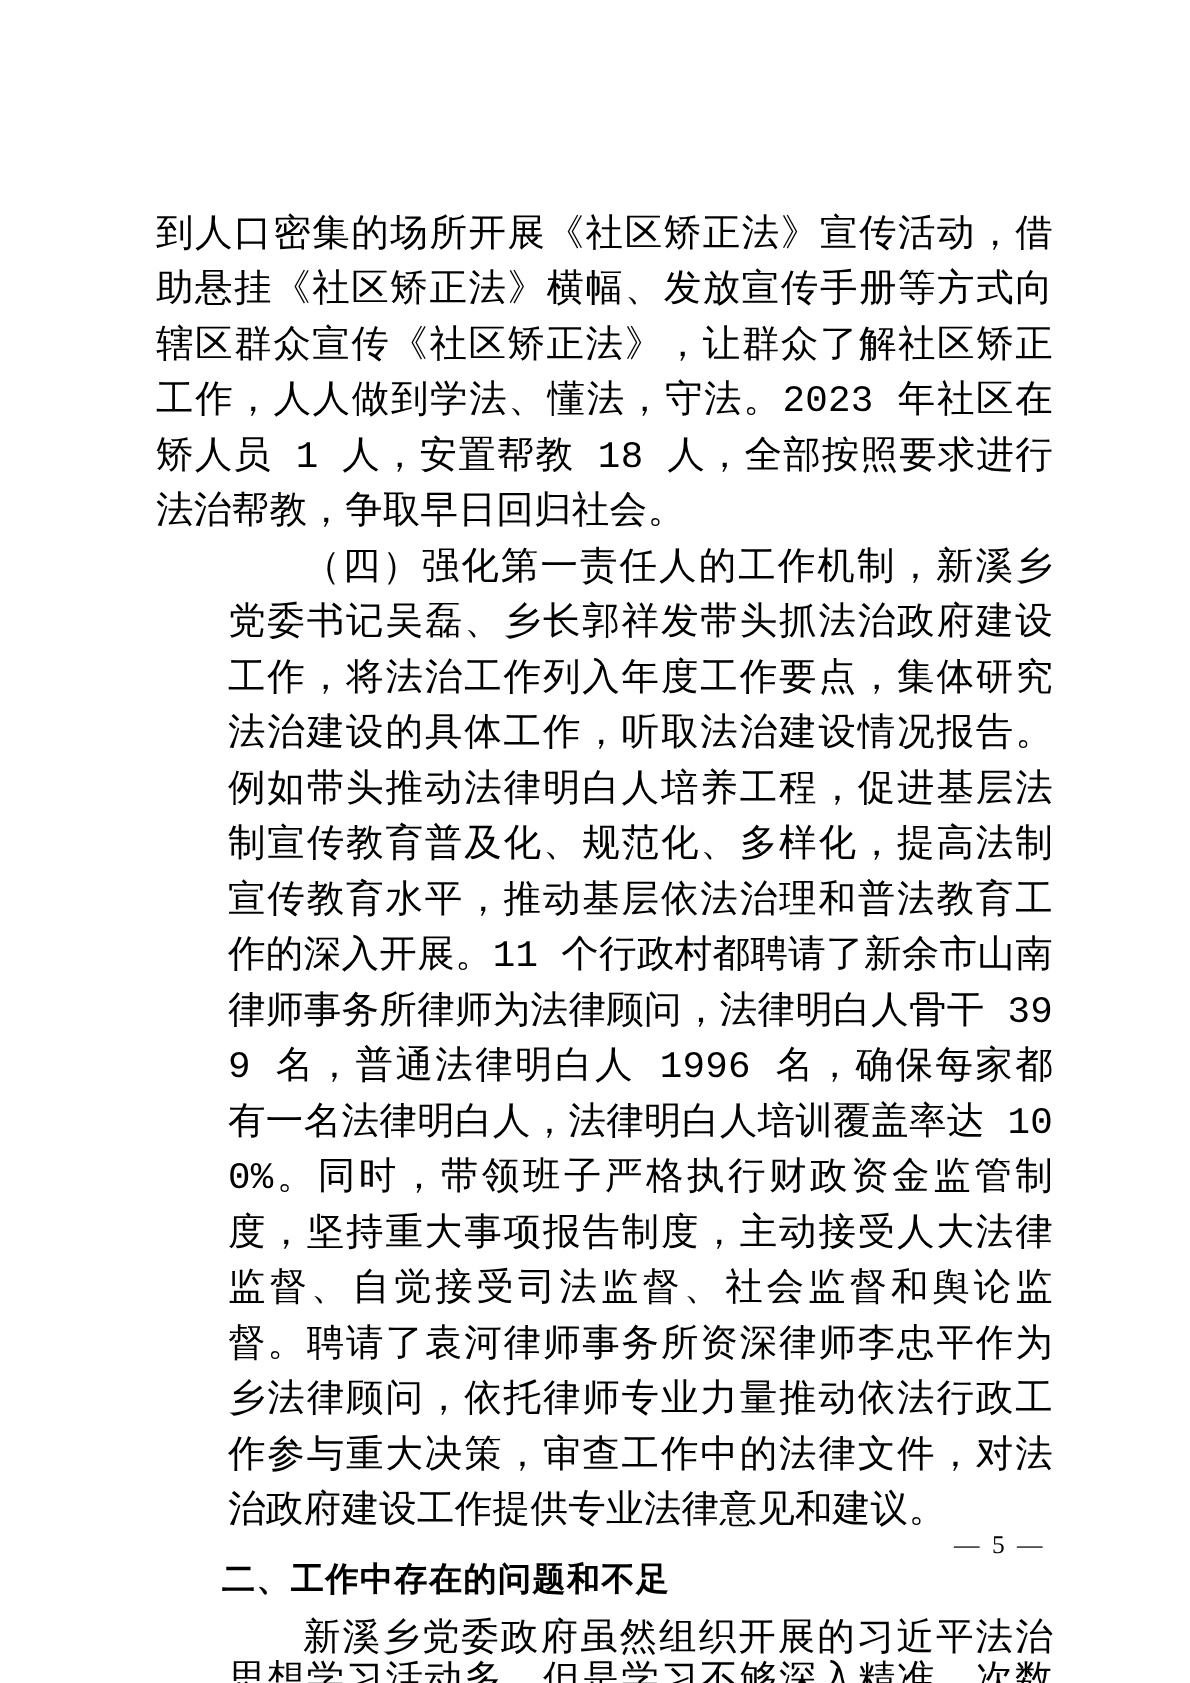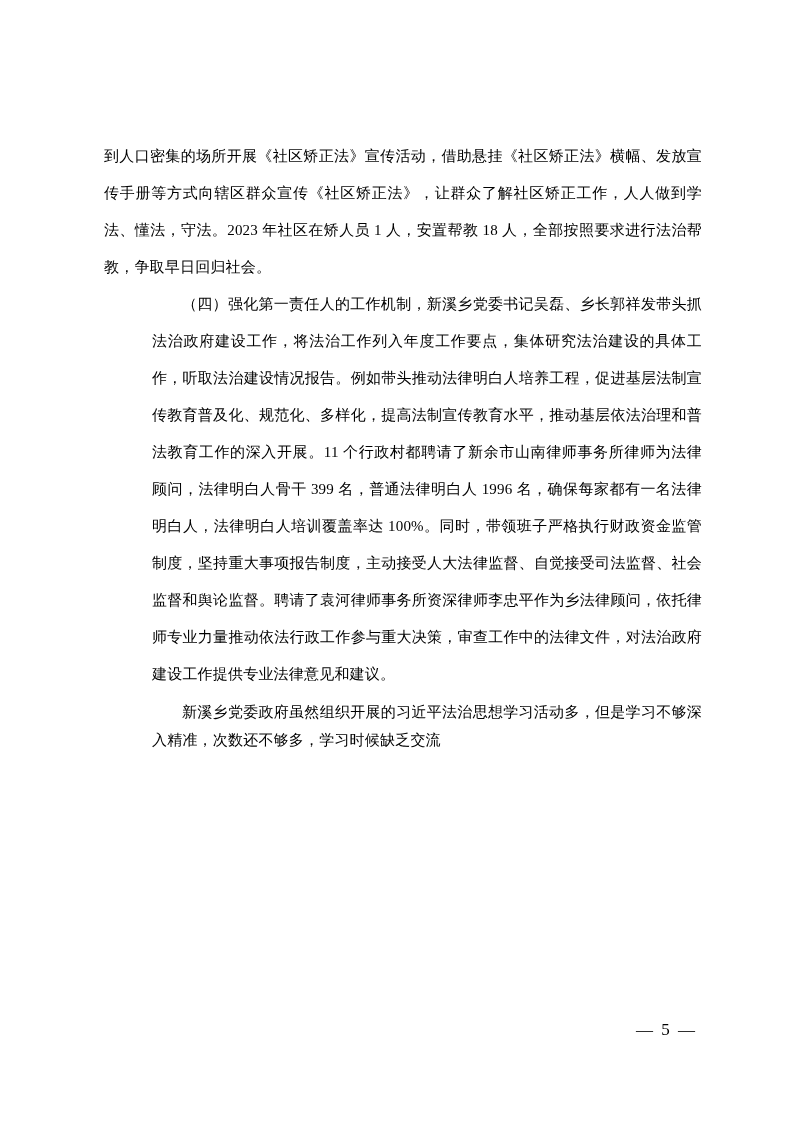--- a/index.html
+++ b/index.html
@@ -24,25 +24,26 @@
     background: #ffffff;
   }
   .content {
     position: absolute;
     left: 104px;
     top: 138px;
     width: 598px;
   }
   .para {
     margin: 0;
-    font-size: 15px;
+    font-size: 25px;
     line-height: 37px;
     text-align: justify;
     letter-spacing: 0.2px;
     word-break: break-all;
+    font-family: Liberation Mono, monospace;
   }
   .para.indent {
     text-indent: 2em;
     margin-left: 48px;
   }
   .section-heading {
     margin: 8px 0 8px 0;
     font-family: "Liberation Sans", "DejaVu Sans", sans-serif;
     font-weight: bold;
     font-size: 22px;
@@ -64,16 +65,17 @@
     letter-spacing: 2px;
   }
 </style>
 </head>
 <body>
 
 <div class="page">
   <div class="content">
     <p class="para">到人口密集的场所开展《社区矫正法》宣传活动，借助悬挂《社区矫正法》横幅、发放宣传手册等方式向辖区群众宣传《社区矫正法》，让群众了解社区矫正工作，人人做到学法、懂法，守法。2023 年社区在矫人员 1 人，安置帮教 18 人，全部按照要求进行法治帮教，争取早日回归社会。</p>
     <p class="para indent">（四）强化第一责任人的工作机制，新溪乡党委书记吴磊、乡长郭祥发带头抓法治政府建设工作，将法治工作列入年度工作要点，集体研究法治建设的具体工作，听取法治建设情况报告。例如带头推动法律明白人培养工程，促进基层法制宣传教育普及化、规范化、多样化，提高法制宣传教育水平，推动基层依法治理和普法教育工作的深入开展。11 个行政村都聘请了新余市山南律师事务所律师为法律顾问，法律明白人骨干 399 名，普通法律明白人 1996 名，确保每家都有一名法律明白人，法律明白人培训覆盖率达 100%。同时，带领班子严格执行财政资金监管制度，坚持重大事项报告制度，主动接受人大法律监督、自觉接受司法监督、社会监督和舆论监督。聘请了袁河律师事务所资深律师李忠平作为乡法律顾问，依托律师专业力量推动依法行政工作参与重大决策，审查工作中的法律文件，对法治政府建设工作提供专业法律意见和建议。</p>
+    <h2 class="section-heading">二、工作中存在的问题和不足</h2>
     <p class="para indent last">新溪乡党委政府虽然组织开展的习近平法治思想学习活动多，但是学习不够深入精准，次数还不够多，学习时候缺乏交流</p>
   </div>
   <div class="footer-pagenum">— 5 —</div>
 </div>
 
 </body></html>

